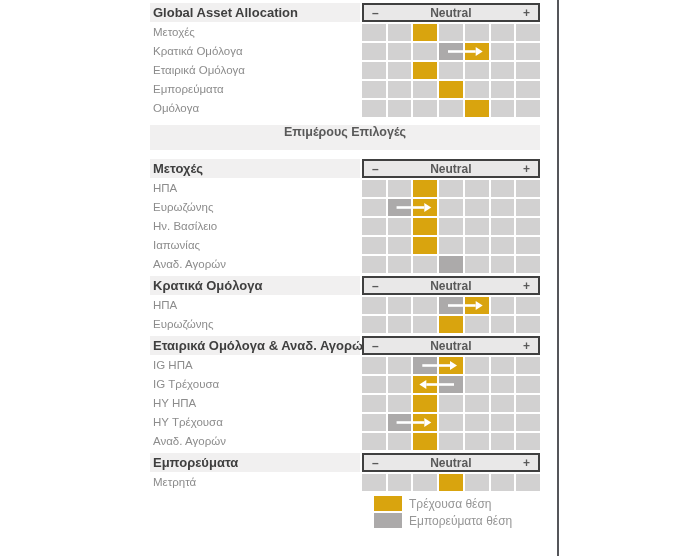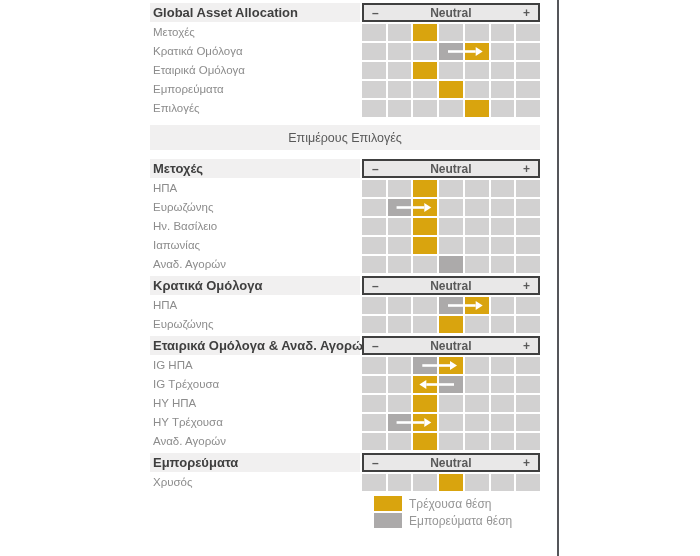--- a/index.html
+++ b/index.html
@@ -32,22 +32,22 @@
     position:relative;width:178px;height:17px;
     display:grid;grid-template-columns:repeat(7,1fr);grid-gap:2px;
   }
   .cell{background:var(--cellgray);}
   .cell.cur{background:var(--gold);}
   .cell.prev{background:var(--prevgray);}
   .arrow{position:absolute;left:0;top:0;width:178px;height:17px;pointer-events:none;}
   
   .band{
     height:25px;background:var(--bandbg);color:var(--scaletext);
-    display:flex;align-items:center;justify-content:center;
-    font-size:12.5px;font-weight:normal;
+    display:flex;justify-content:center;
+    font-size:12.5px;font-weight:bold;
   }
   .sec{margin-bottom:3px;}
   .sec.global{margin-bottom:8px;}
   .band-wrap{margin-bottom:9px;}
   
   .legend{margin-left:212px;margin-top:5px;padding-left:12px;}
   .legend-row{display:flex;align-items:center;height:15px;margin-bottom:2px;}
   .swatch{width:28px;height:15px;display:inline-block;}
   .swatch.current{background:var(--gold);}
   .swatch.previous{background:var(--prevgray);}
@@ -116,21 +116,21 @@
               <div class="cell"></div>
               <div class="cell"></div>
               <div class="cell"></div>
               <div class="cell cur"></div>
               <div class="cell"></div>
               <div class="cell"></div>
               <div class="cell"></div>
             </div>
           </div>
           <div class="row">
-            <div class="row-label">Επιλογές</div>
+            <div class="row-label">Ομόλογα</div>
             <div class="cells">
               <div class="cell"></div>
               <div class="cell"></div>
               <div class="cell"></div>
               <div class="cell"></div>
               <div class="cell cur"></div>
               <div class="cell"></div>
               <div class="cell"></div>
             </div>
           </div>
@@ -337,21 +337,21 @@
         <div class="sec">
           <div class="sec-header">
             <div class="sec-title">Εμπορεύματα</div>
             <div class="scale-box">
               <span>–</span>
               <span class="mid">Neutral</span>
               <span>+</span>
             </div>
           </div>
           <div class="row">
-            <div class="row-label">Χρυσός</div>
+            <div class="row-label">Μετρητά</div>
             <div class="cells">
               <div class="cell"></div>
               <div class="cell"></div>
               <div class="cell"></div>
               <div class="cell cur"></div>
               <div class="cell"></div>
               <div class="cell"></div>
               <div class="cell"></div>
             </div>
           </div>

